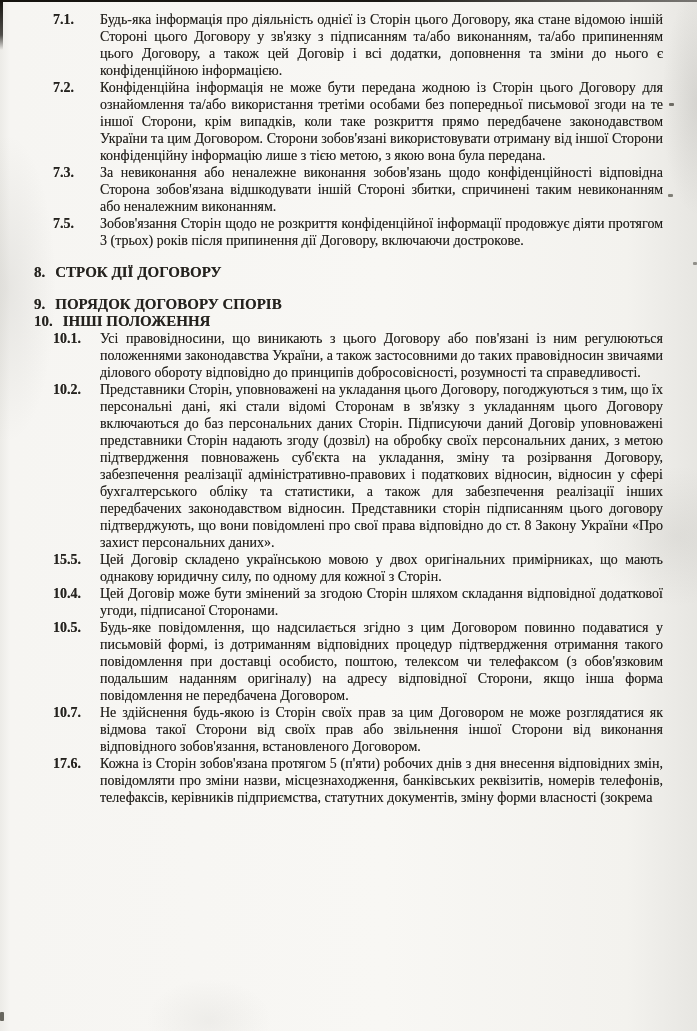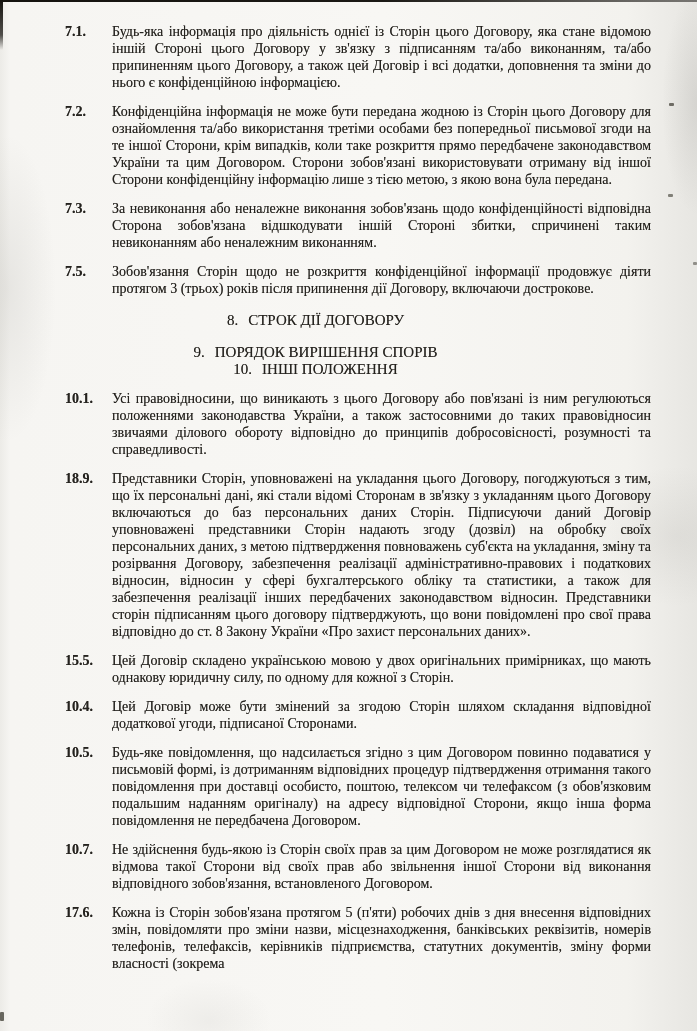--- a/index.html
+++ b/index.html
@@ -12,33 +12,33 @@
       radial-gradient(ellipse 50px 160px at 100% 10%, rgba(105,103,98,.14), transparent 70%),
       radial-gradient(ellipse 120px 100px at 97% 52%, rgba(115,113,106,.10), transparent 70%),
       radial-gradient(ellipse 90px 60px at 30% 99%, rgba(115,113,106,.07), transparent 70%),
       linear-gradient(90deg,#ecebe7 0px,#f6f5f2 10px,#f8f7f4 55%,#f3f2ee 90%,#e7e6e2 100%);
   }
   .doc{
     position:absolute;top:0;left:0;right:0;
     padding:11px 34px 0 100px;
   }
   .clause{
-    position:relative;margin:12px;
+    position:relative;margin:0;
     font-size:14px;line-height:17px;
     text-align:justify;
     text-shadow:0 0 .5px rgba(45,42,36,.55);
   }
   .clause .num{
     position:absolute;left:-47px;top:0;
     font-weight:bold;white-space:nowrap;
   }
   .hd{
     margin:0 66px 0 -66px;  
-    font-size:15px;line-height:17px;font-weight:normal;
-    text-align:center;
+    font-size:15px;line-height:17px;font-weight:bold;
+    text-align:left;
     text-shadow:0 0 .5px rgba(45,42,36,.55);
   }
   .hd .hd-num{margin-right:10px;}
   .hd.gap-lg{margin-top:15px;}
   
   .edge-top{position:absolute;top:0;left:0;width:697px;height:2px;background:linear-gradient(90deg,#15130f 0,#1b1915 55%,rgba(27,25,21,.55) 100%);}
   .edge-left{position:absolute;top:0;left:0;width:3px;height:50px;background:linear-gradient(180deg,#15130f 0,rgba(27,25,21,.75) 70%,transparent 100%);}
   .speck{position:absolute;background:#3a382f;border-radius:1px;}
   .speck.s1{left:669px;top:103px;width:5px;height:3px;opacity:.7;}
   .speck.s2{left:668px;top:194px;width:5px;height:3px;opacity:.6;}
@@ -72,32 +72,32 @@
   <p class="clause">
     <b class="num">7.5.</b>
     <span>Зобов'язання Сторін щодо не розкриття конфіденційної інформації продовжує діяти протягом 3 (трьох) років після припинення дії Договору, включаючи дострокове.</span>
   </p>
 
   <h2 class="hd gap-lg">
     <span class="hd-num">8.</span><span class="hd-title">СТРОК ДІЇ ДОГОВОРУ</span>
   </h2>
 
   <h2 class="hd gap-lg">
-    <span class="hd-num">9.</span><span class="hd-title">ПОРЯДОК ВИРІШЕННЯ СПОРІВ</span>
+    <span class="hd-num">9.</span><span class="hd-title">ПОРЯДОК ДОГОВОРУ СПОРІВ</span>
   </h2>
 
   <h2 class="hd">
     <span class="hd-num">10.</span><span class="hd-title">ІНШІ ПОЛОЖЕННЯ</span>
   </h2>
   <p class="clause">
     <b class="num">10.1.</b>
     <span>Усі правовідносини, що виникають з цього Договору або пов'язані із ним регулюються положеннями законодавства України, а також застосовними до таких правовідносин звичаями ділового обороту відповідно до принципів добросовісності, розумності та справедливості.</span>
   </p>
   <p class="clause">
-    <b class="num">18.9.</b>
+    <b class="num">10.2.</b>
     <span>Представники Сторін, уповноважені на укладання цього Договору, погоджуються з тим, що їх персональні дані, які стали відомі Сторонам в зв'язку з укладанням цього Договору включаються до баз персональних даних Сторін. Підписуючи даний Договір уповноважені представники Сторін надають згоду (дозвіл) на обробку своїх персональних даних, з метою підтвердження повноважень суб'єкта на укладання, зміну та розірвання Договору, забезпечення реалізації адміністративно-правових і податкових відносин, відносин у сфері бухгалтерського обліку та статистики, а також для забезпечення реалізації інших передбачених законодавством відносин. Представники сторін підписанням цього договору підтверджують, що вони повідомлені про свої права відповідно до ст. 8 Закону України «Про захист персональних даних».</span>
   </p>
   <p class="clause">
     <b class="num">15.5.</b>
     <span>Цей Договір складено українською мовою у двох оригінальних примірниках, що мають однакову юридичну силу, по одному для кожної з Сторін.</span>
   </p>
   <p class="clause">
     <b class="num">10.4.</b>
     <span>Цей Договір може бути змінений за згодою Сторін шляхом складання відповідної додаткової угоди, підписаної Сторонами.</span>
   </p>

